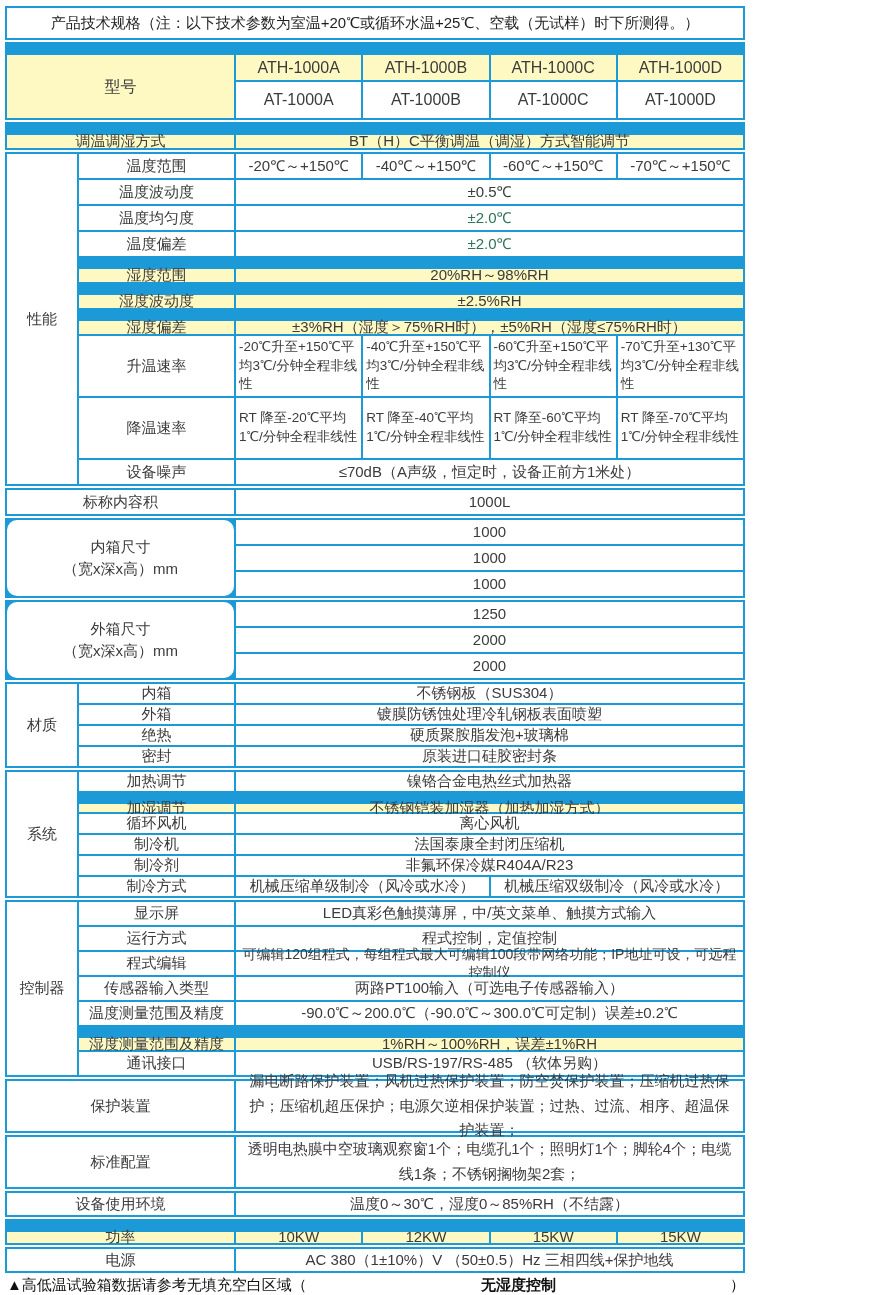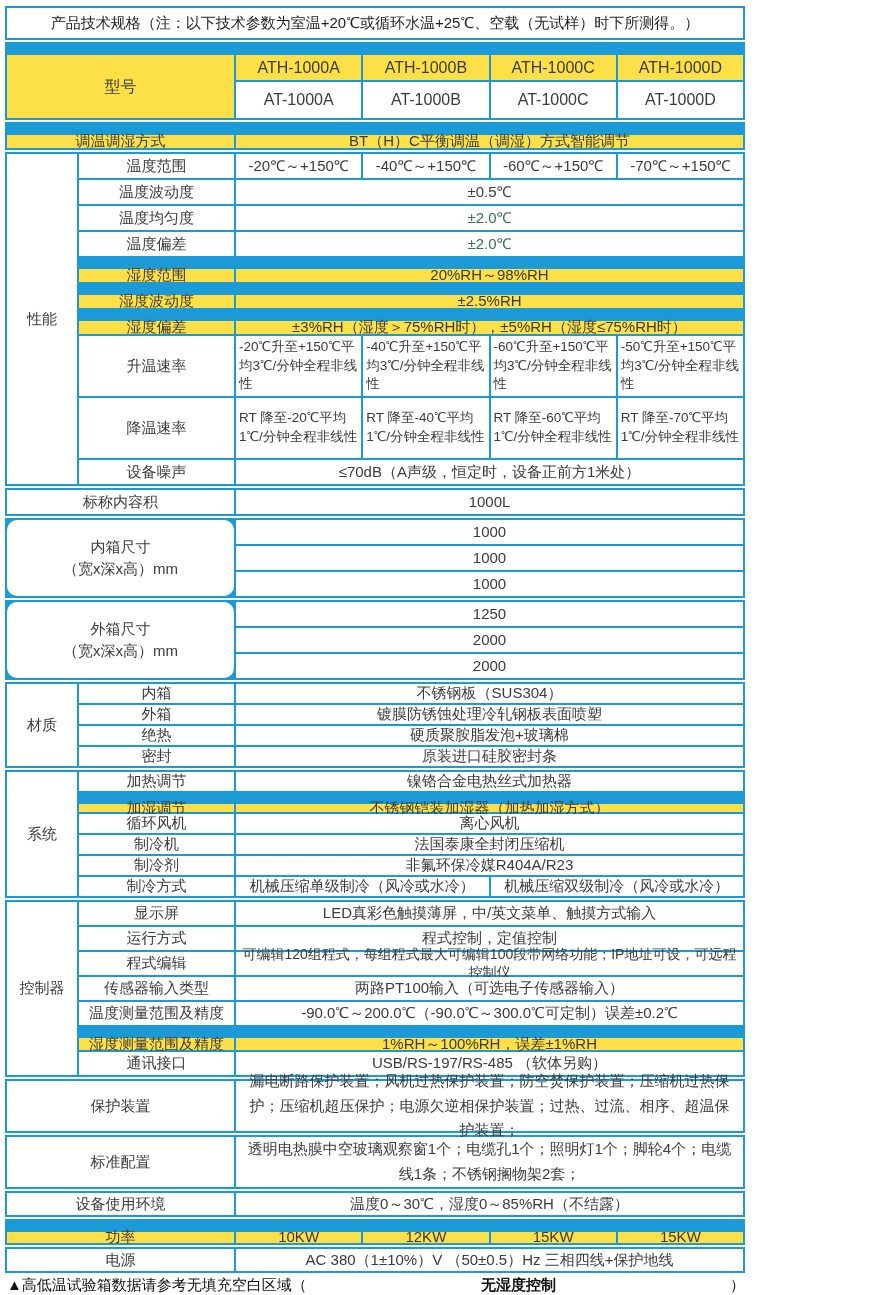--- a/index.html
+++ b/index.html
@@ -21,21 +21,21 @@
   }
   .cell {
     background:#ffffff;
     display:flex; align-items:center; justify-content:center;
     text-align:center;
     font-size:15px;
     line-height:1.25;
     padding:0 3px;
     color:#3b3b3b;
   }
-  .hl { background:#fde047;margin-top:11px; }
+  .hl { background:#fef9c3;margin-top:11px; }
   .full { grid-column:1/7; }
   .lab2 { grid-column:1/3; }
   .v4   { grid-column:3/7; }
   .v2   { grid-column:span 2; }
   .grp  { grid-column:1; }
   .rate {
     font-size:13.5px;
     justify-content:flex-start;
     text-align:left;
     line-height:1.4;
@@ -106,21 +106,21 @@
     <div class="cell hl">湿度波动度</div>
     <div class="cell hl v4">±2.5%RH</div>
 
     <div class="cell hl">湿度偏差</div>
     <div class="cell hl v4">±3%RH（湿度＞75%RH时），±5%RH（湿度≤75%RH时）</div>
 
     <div class="cell">升温速率</div>
     <div class="cell rate">-20℃升至+150℃平均3℃/分钟全程非线性</div>
     <div class="cell rate">-40℃升至+150℃平均3℃/分钟全程非线性</div>
     <div class="cell rate">-60℃升至+150℃平均3℃/分钟全程非线性</div>
-    <div class="cell rate">-50℃升至+150℃平均3℃/分钟全程非线性</div>
+    <div class="cell rate">-70℃升至+130℃平均3℃/分钟全程非线性</div>
 
     <div class="cell">降温速率</div>
     <div class="cell rate">RT 降至-20℃平均1℃/分钟全程非线性</div>
     <div class="cell rate">RT 降至-40℃平均1℃/分钟全程非线性</div>
     <div class="cell rate">RT 降至-60℃平均1℃/分钟全程非线性</div>
     <div class="cell rate">RT 降至-70℃平均1℃/分钟全程非线性</div>
 
     <div class="cell">设备噪声</div>
     <div class="cell v4">≤70dB（A声级，恒定时，设备正前方1米处）</div>
   </div>

